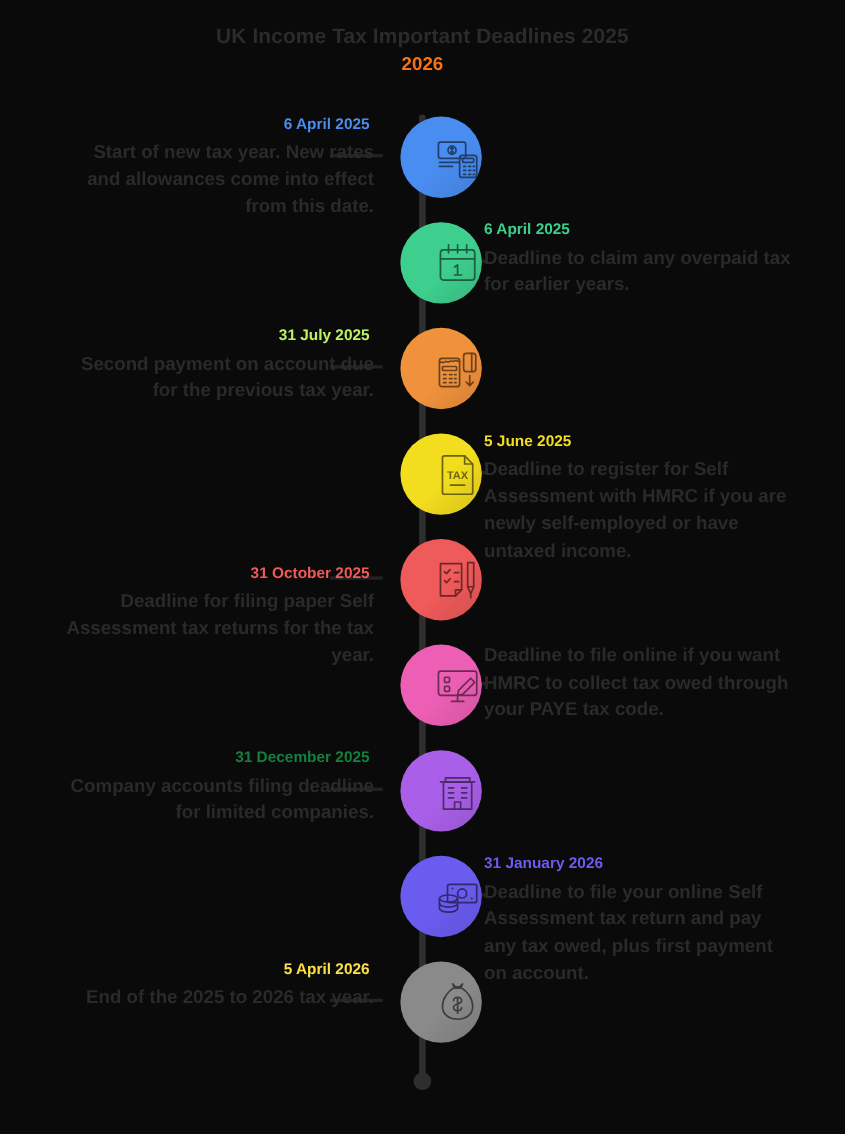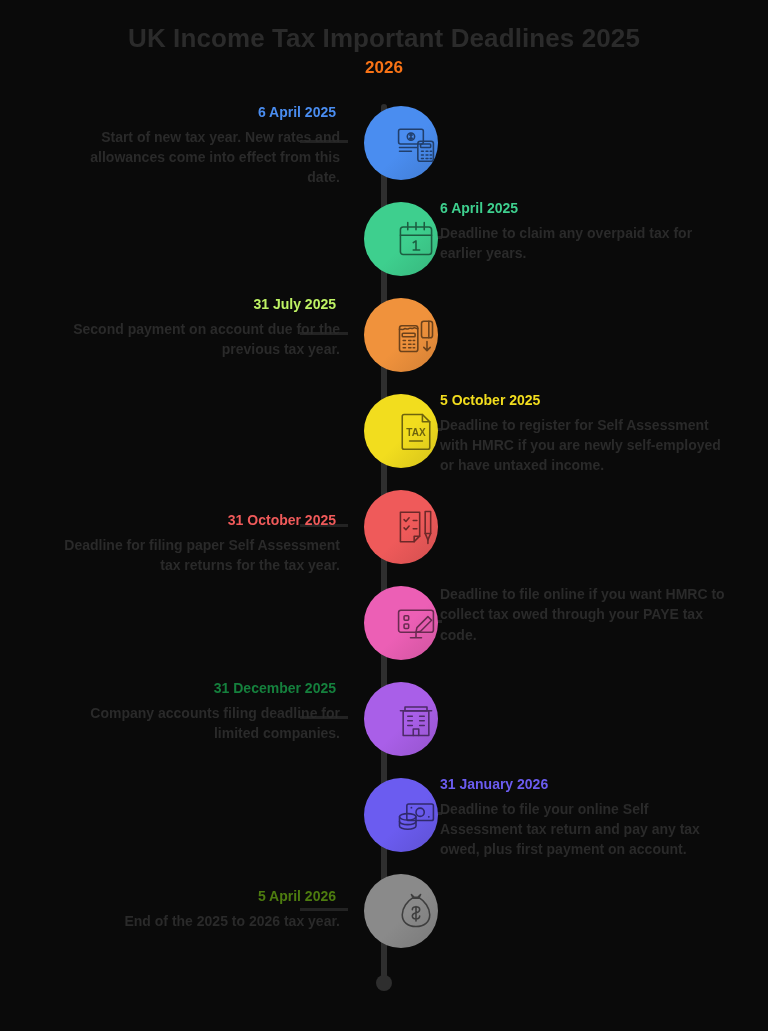--- a/index.html
+++ b/index.html
@@ -11,21 +11,21 @@
     position:relative;
   }
 
   
   .header{
     position:absolute;left:0;top:22px;width:768px;
     text-align:center;
   }
   .header h1{
     margin:0;
-    font-size:26px;font-weight:bold;
+    font-size:19px;font-weight:bold;
     color:#2b2b2b;
     letter-spacing:.1px;
     line-height:1.25;
   }
   .header h2{
     margin:2px 0 0 0;
     font-size:17px;font-weight:bold;
     color:#f97316;
     line-height:1.25;
   }
@@ -65,21 +65,21 @@
 
   .date{
     font-size:14px;font-weight:bold;
     margin:0 0 6px 0;
     line-height:1.2;
     white-space:nowrap;
   }
   .side.left .date{padding-right:4px;}
 
   .desc{
-    font-size:14px;
+    font-size:17px;
     color:#2a2a2a;
     line-height:1.45;
     margin:0;
     font-weight:bold;
   }
   .side.right .desc{max-width:285px;}
   .side.left .desc{max-width:285px;margin-left:auto;}
 
   
   .stub{
@@ -163,21 +163,21 @@
         <span>
           <svg viewBox="0 0 48 48">
             <path d="M11 6h20l8 8v28a2 2 0 0 1-2 2H11a2 2 0 0 1-2-2V8a2 2 0 0 1 2-2z" fill="none" stroke="rgb(109,99,14)" stroke-width="1.7" stroke-linecap="round" stroke-linejoin="round"></path>
             <path d="M31 6v8h8" fill="none" stroke="rgb(109,99,14)" stroke-width="1.7" stroke-linecap="round" stroke-linejoin="round"></path>
             <text x="24" y="29" text-anchor="middle" font-family="Liberation Sans, sans-serif" font-size="11" font-weight="bold" fill="rgb(109,99,14)">TAX</text>
             <path d="M17 35h14" fill="none" stroke="rgb(109,99,14)" stroke-width="1.7" stroke-linecap="round" stroke-linejoin="round"></path>
           </svg>
         </span>
       </div>
       <div class="side right">
-        <p class="date" style="color: rgb(242, 221, 30);">5 October 2025</p>
+        <p class="date" style="color: rgb(242, 221, 30);">5 June 2025</p>
         <p class="desc">Deadline to register for Self Assessment with HMRC if you are newly self-employed or have untaxed income.</p>
       </div>
     </div>
     <div class="row" style="top: 490px;">
       <div class="stub left"></div>
       <div class="node" style="background: linear-gradient(135deg, rgb(239, 90, 90) 0%, rgb(239, 90, 90) 55%, rgb(210, 79, 79) 100%);">
         <span>
           <svg viewBox="0 0 48 48">
             <path d="M7 8h21v26l-6 6H7z" fill="none" stroke="rgb(108,41,41)" stroke-width="1.7" stroke-linecap="round" stroke-linejoin="round"></path>
             <path d="M28 34h-6v6" fill="none" stroke="rgb(108,41,41)" stroke-width="1.7" stroke-linecap="round" stroke-linejoin="round"></path>
@@ -252,17 +252,17 @@
       <div class="node" style="background: linear-gradient(135deg, rgb(138, 138, 138) 0%, rgb(138, 138, 138) 55%, rgb(121, 121, 121) 100%);">
         <span>
           <svg viewBox="0 0 48 48">
             <path d="M19 6l2 4h6l2-4-3 3h-4z" fill="none" stroke="rgb(62,62,62)" stroke-width="1.7" stroke-linecap="round" stroke-linejoin="round"></path>
             <path d="M20 10h8c5 3 11 10 11 18 0 8-6 13-15 13S9 36 9 28c0-8 6-15 11-18z" fill="none" stroke="rgb(62,62,62)" stroke-width="1.7" stroke-linecap="round" stroke-linejoin="round"></path>
             <path d="M24 19v16M20 22.5c0-2 2-3.2 4-3.2s4 1.2 4 3.2-1.6 2.8-4 3.4-4 1.5-4 3.5 2 3.1 4 3.1 4-1.1 4-3.1" fill="none" stroke="rgb(62,62,62)" stroke-width="1.7" stroke-linecap="round" stroke-linejoin="round"></path>
           </svg>
         </span>
       </div>
       <div class="side left">
-        <p class="date" style="color: #4d7c0f; margin-top: 16px;">5 April 2026</p>
+        <p class="date" style="color: #fde047;">5 April 2026</p>
         <p class="desc">End of the 2025 to 2026 tax year.</p>
       </div>
     </div>
   </div>
 
 </body></html>

